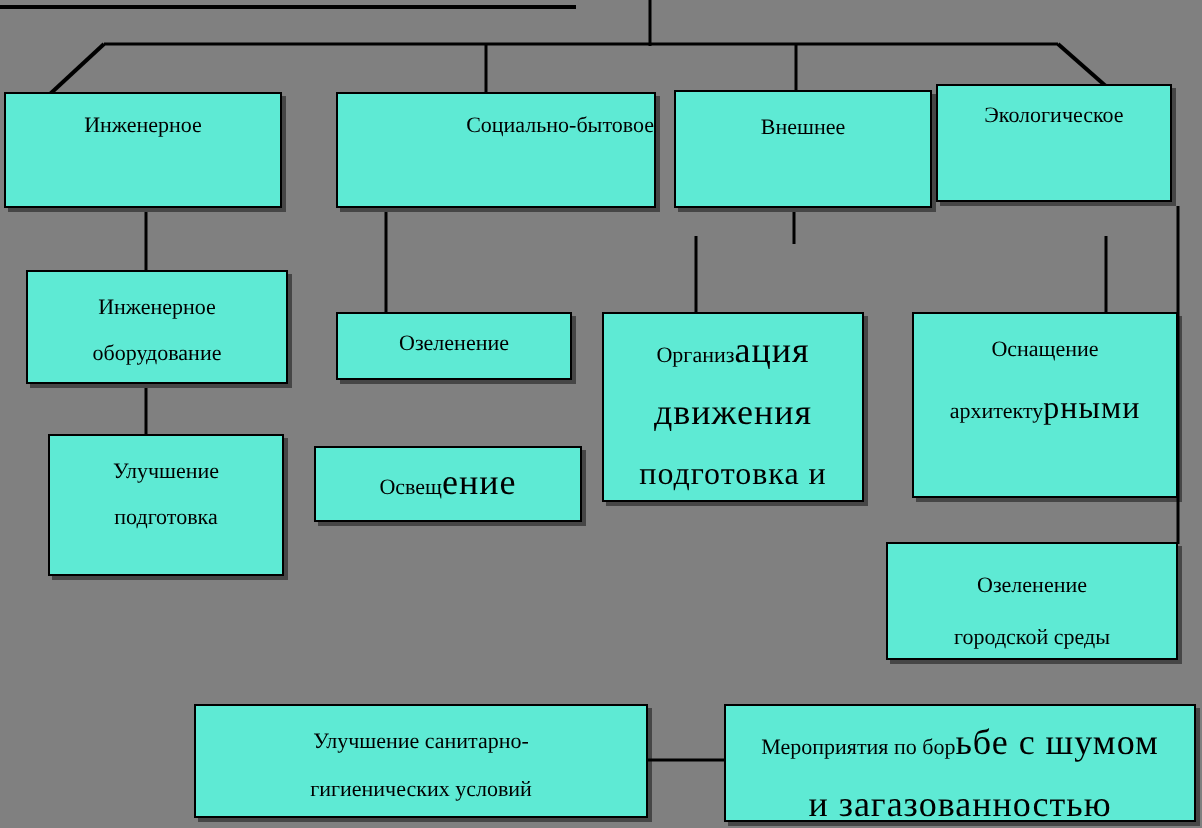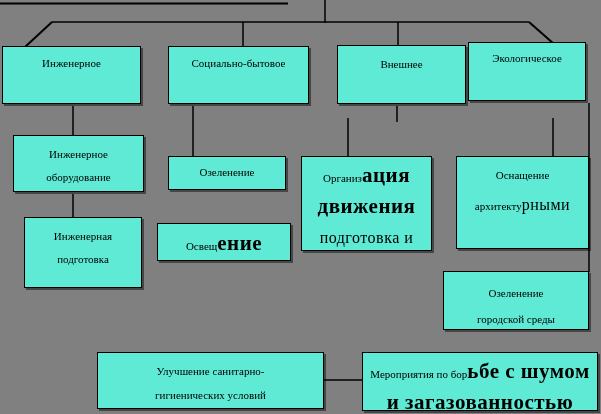--- a/index.html
+++ b/index.html
@@ -20,24 +20,24 @@
   .box {
     position: absolute;
     background: #5eead4;
     border: 1px solid #000000;
     box-shadow: 2px 2px 0 rgba(0,0,0,0.45);
     text-align: center;
     box-sizing: border-box;
   }
   .t-sm { font-size: 11px; }
   .t-lg { font-size: 16px; letter-spacing: 0.5px; }
-  .t-lgb { font-size: 21px; font-weight: bold; letter-spacing: 0.5px; }
+  .t-lgb { font-size: 18px; font-weight: normal; letter-spacing: 0.5px; }
 
   #box-engineering        { left: 2px;   top: 46px;  width: 139px; height: 58px; padding-top: 10px; }
-  #box-social             { left: 168px; top: 46px;  width: 141px; height: 58px; padding-top: 10px; }
+  #box-social             { left: 168px; top: 46px;  width: 160px; height: 58px; padding-top: 10px; text-align: right; }
   #box-external           { left: 337px; top: 45px;  width: 129px; height: 59px; padding-top: 12px; }
   #box-ecological         { left: 468px; top: 42px;  width: 118px; height: 59px; padding-top: 9px; }
 
   #box-eng-equipment      { left: 13px;  top: 135px; width: 131px; height: 57px; padding-top: 7px; }
   #box-eng-equipment .line{ line-height: 23px; }
 
   #box-landscaping        { left: 168px; top: 156px; width: 118px; height: 34px; padding-top: 9px; }
 
   #box-traffic            { left: 301px; top: 156px; width: 131px; height: 95px; padding-top: 3px; }
   #box-traffic .line      { line-height: 31px; height: 31px; }
@@ -112,21 +112,21 @@
     <div class="line t-lgb">движения</div>
     <div class="line t-lg">подготовка и</div>
   </div>
 
   <div class="box" id="box-architectural">
     <div class="line t-sm">Оснащение</div>
     <div class="line"><span class="t-sm">архитекту</span><span class="t-lg">рными</span></div>
   </div>
 
   <div class="box t-sm" id="box-eng-preparation">
-    <div class="line">Инженерная</div>
+    <div class="line">Улучшение</div>
     <div class="line">подготовка</div>
   </div>
 
   <div class="box" id="box-lighting">
     <span class="t-sm">Освещ</span><span class="t-lgb">ение</span>
   </div>
 
   <div class="box t-sm" id="box-urban-greening">
     <div class="line">Озеленение</div>
     <div class="line">городской среды</div>

